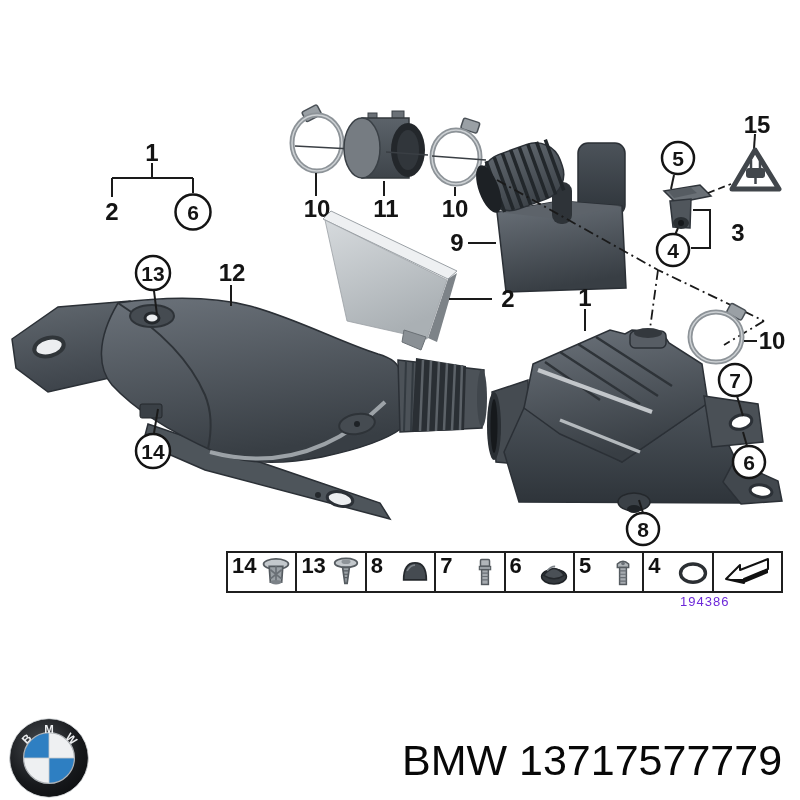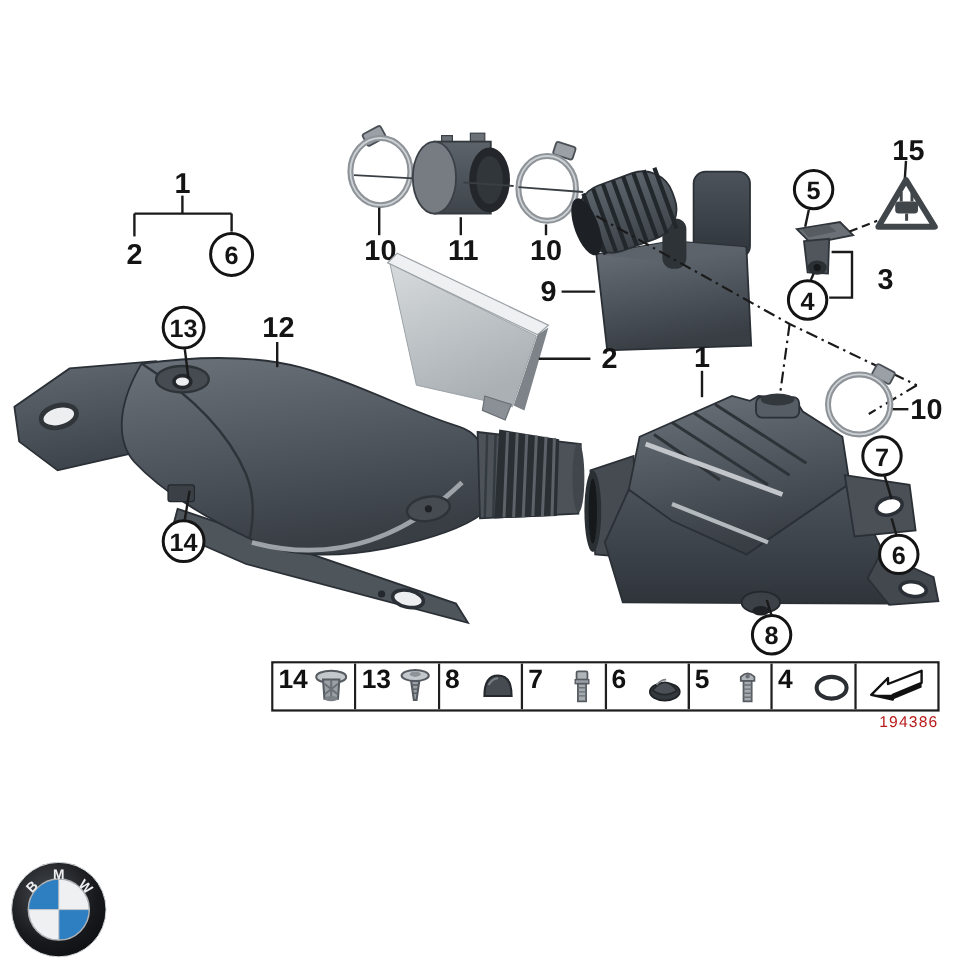--- a/index.html
+++ b/index.html
@@ -8,22 +8,22 @@
   #art{position:absolute;left:0;top:0;}
   .callout{font:700 24px "Liberation Sans",sans-serif;fill:#141414;}
   .callout-circ{font:700 21px "Liberation Sans",sans-serif;fill:#141414;}
   .legend{position:absolute;left:226px;top:551px;width:557px;height:42px;display:flex;
           border:2px solid #1f1f1f;box-sizing:border-box;background:#fff;}
   .cell{flex:1;border-right:2px solid #1f1f1f;display:flex;align-items:flex-start;
         padding:1px 2px 1px 4px;box-sizing:border-box;background:#fff;}
   .cell:last-child{border-right:none;align-items:center;}
   .num{font:700 22px "Liberation Sans",sans-serif;color:#111;line-height:1.1;}
   .licon{width:34px;height:34px;margin-left:auto;align-self:center;}
-  .footnote{position:absolute;left:680px;top:594px;width:102px;text-align:right;
-            font:400 13px "Liberation Sans",sans-serif;color:#b91c1c;letter-spacing:1px;}
+  .footnote{position:absolute;left:680px;top:594px;width:102px;text-align:left;
+            font:400 13px "Liberation Sans",sans-serif;color:#6d28d9;letter-spacing:1px;}
   .brandrow{position:absolute;left:0;top:715px;width:800px;height:85px;}
   .logo{position:absolute;left:8px;top:2px;width:82px;height:82px;}
   .ptitle{position:absolute;left:402px;top:21px;font:400 43px "Liberation Sans",sans-serif;
           color:#080808;white-space:nowrap;letter-spacing:0px;}
 </style>
 </head>
 <body>
 
 <div id="stage">
 
@@ -300,15 +300,16 @@
     <path d="M50,50 L19,50 A31,31 0 0 1 50,19 Z" fill="#2e7fc2"></path>
     <path d="M50,50 L50,19 A31,31 0 0 1 81,50 Z" fill="#eef0f2"></path>
     <path d="M50,50 L81,50 A31,31 0 0 1 50,81 Z" fill="#2e7fc2"></path>
     <path d="M50,50 L50,81 A31,31 0 0 1 19,50 Z" fill="#eef0f2"></path>
     <circle cx="50" cy="50" r="31" fill="none" stroke="#aeb2b6" stroke-width="1.5"></circle>
     <path d="M19,50 L81,50 M50,19 L50,81" stroke="#c6cacd" stroke-width="1"></path>
     <text transform="translate(26,30) rotate(-45)" text-anchor="middle" font-family="Liberation Sans, sans-serif" font-size="14" font-weight="700" fill="#eef0f2">B</text>
     <text transform="translate(50,19)" text-anchor="middle" font-family="Liberation Sans, sans-serif" font-size="14" font-weight="700" fill="#eef0f2">M</text>
     <text transform="translate(74,30) rotate(45)" text-anchor="middle" font-family="Liberation Sans, sans-serif" font-size="14" font-weight="700" fill="#eef0f2">W</text>
   </svg>
+  <div class="ptitle">BMW 13717577779</div>
 </div>
 
 </div>
 
 </body></html>

